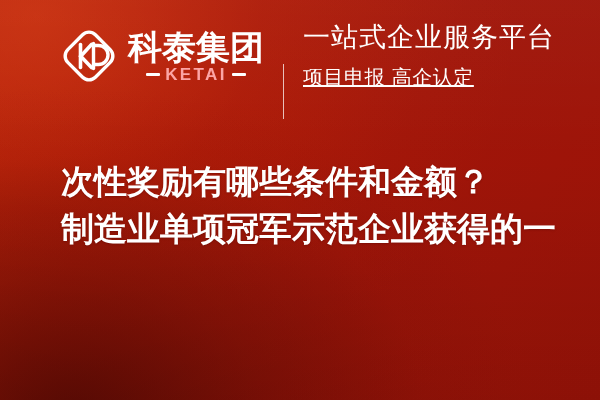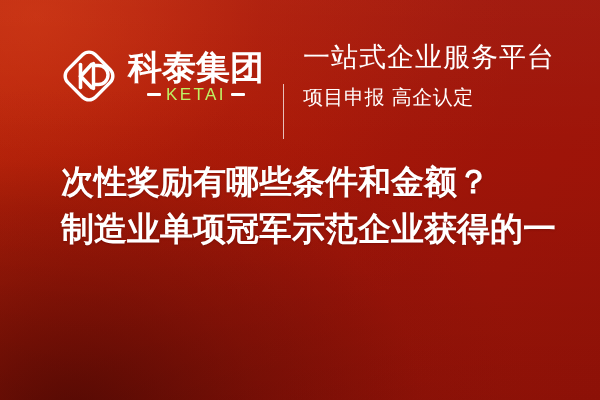--- a/index.html
+++ b/index.html
@@ -34,21 +34,21 @@
   .bg-shade2 {
     position: absolute;
     inset: 0;
     background: linear-gradient(180deg, rgba(255,255,255,0.03) 0%, rgba(0,0,0,0.0) 40%, rgba(0,0,0,0.10) 100%);
   }
 
   
   .header {
     position: absolute;
     left: 0;
-    top: 36px;
+    top: 16px;
     width: 524px;
     height: 78px;
     display: flex;
     align-items: center;
   }
   .brand {
     position: absolute;
     left: 60px;
     top: 0;
     height: 78px;
@@ -90,22 +90,22 @@
   .logo-rule {
     height: 3px;
     width: 14px;
     background: #ffffff;
     flex: none;
     border-radius: 1px;
   }
   .logo-en {
     font-size: 17px;
     line-height: 17px;
-    font-weight: 400;
-    color: #bef264;
+    font-weight: 700;
+    color: #fca5a5;
     letter-spacing: 2.4px;
     white-space: nowrap;
   }
 
   .divider {
     position: absolute;
     left: 283px;
     top: 48px;
     width: 1px;
     height: 55px;
@@ -132,20 +132,21 @@
     font-family: "DejaVu Sans", "Liberation Sans", sans-serif;
   }
   .tagline-sub {
     font-size: 20px;
     line-height: 22px;
     color: #ffffff;
     font-weight: 400;
     letter-spacing: 0.5px;
     white-space: nowrap;
     font-family: "DejaVu Serif", "Liberation Serif", serif;
+    text-decoration: underline;
   }
 
   
   .headline {
     position: absolute;
     left: 61px;
     top: 158px;
     width: 500px;
     font-size: 33px;
     line-height: 47px;

